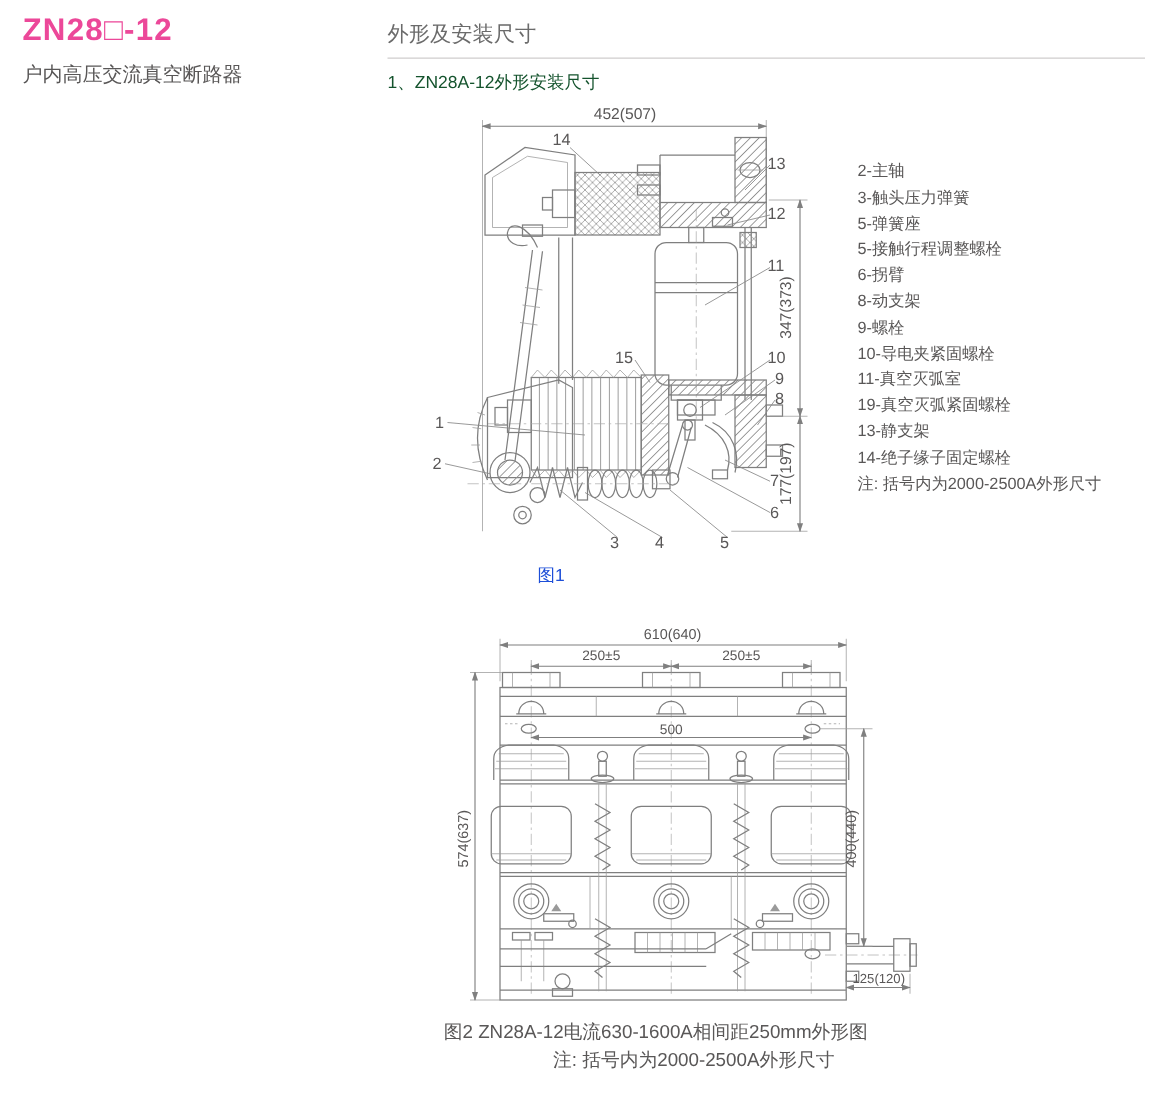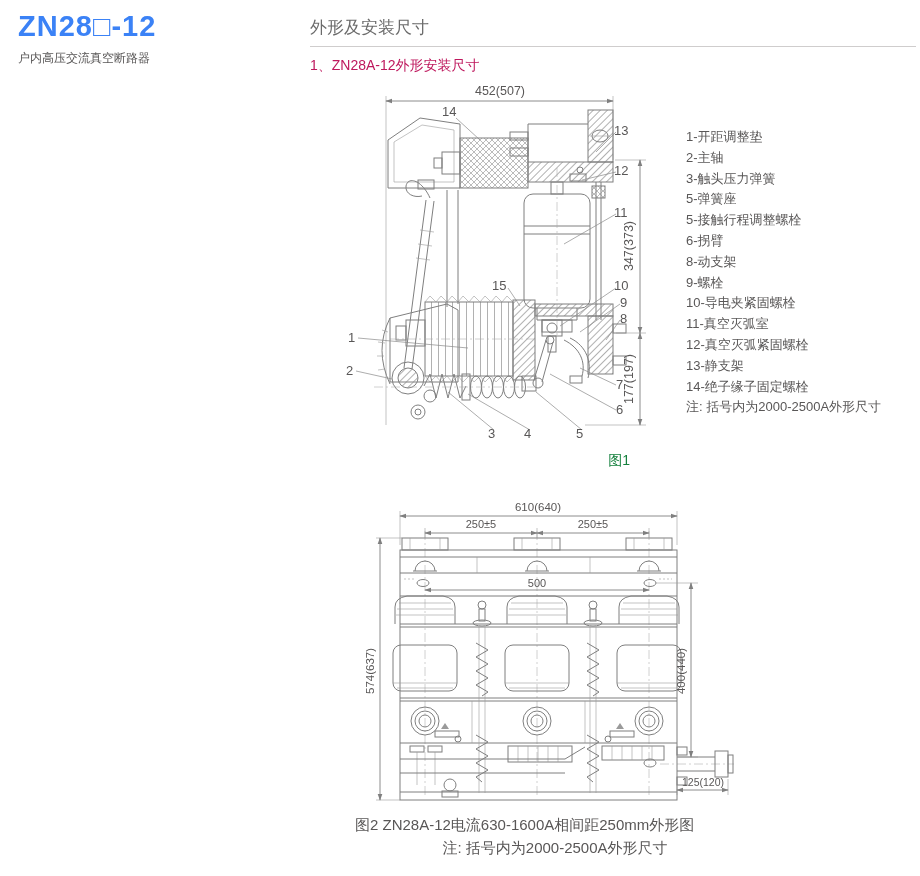--- a/index.html
+++ b/index.html
@@ -2,28 +2,28 @@
 <html><head>
 <meta charset="utf-8">
 <style>
   html,body{margin:0;padding:0;background:#ffffff;}
   #page{
     position:relative;width:920px;height:876px;background:#ffffff;overflow:hidden;
     font-family:"Liberation Sans","DejaVu Sans",sans-serif;color:#595757;
   }
   .abs{position:absolute;}
   .title{
-    left:18px;top:10px;font-size:29px;font-weight:bold;color:#3b82f6;letter-spacing:1px;
+    left:18px;top:10px;font-size:25px;font-weight:bold;color:#ec4899;letter-spacing:1px;
   }
-  .subtitle{left:18px;top:50px;font-size:12px;color:#595757;}
+  .subtitle{left:18px;top:50px;font-size:16px;color:#595757;}
   .section-heading{left:310px;top:16px;font-size:17px;color:#6b6b6b;}
   .section-rule{left:310px;top:46px;width:606px;height:0;border-top:1px solid #cfcdcd;}
-  .sub-heading{left:310px;top:57px;font-size:14px;color:#be185d;}
+  .sub-heading{left:310px;top:57px;font-size:14px;color:#14532d;}
   .parts-list{left:686px;top:127px;font-size:13px;line-height:20.8px;color:#595757;}
-  .fig1-caption{left:430px;top:452px;width:200px;text-align:right;font-size:14px;color:#15803d;}
+  .fig1-caption{left:430px;top:452px;width:200px;text-align:left;font-size:14px;color:#1d4ed8;}
   .fig2-caption{left:355px;top:816px;width:400px;text-align:left;font-size:15px;color:#595757;}
   .fig2-caption-note{left:355px;top:839px;width:400px;text-align:center;font-size:15px;color:#595757;}
   svg text{fill:#595757;font-family:"Liberation Sans","DejaVu Sans",sans-serif;}
   svg .ln{stroke:#7f7f7f;fill:none;stroke-width:1;}
   svg .thin{stroke:#9a9a9a;fill:none;stroke-width:0.6;}
   svg .dim{stroke:#7f7f7f;fill:none;stroke-width:0.9;}
   svg .cl{stroke:#a8a8a8;fill:none;stroke-width:0.55;stroke-dasharray:9 3 2 3;}
   svg .leader{stroke:#8a8a8a;fill:none;stroke-width:0.7;}
 </style>
 </head>
@@ -195,31 +195,30 @@
       <text x="284" y="95">12</text>
       <text x="284" y="55">13</text>
       <text x="112" y="36">14</text>
       <text x="162" y="210">15</text>
     </g>
   </svg>
 
   <div class="abs fig1-caption">图1</div>
 
   <div class="abs parts-list">
-    <div>1-开距调整垫</div>
     <div>2-主轴</div>
     <div>3-触头压力弹簧</div>
     <div>5-弹簧座</div>
     <div>5-接触行程调整螺栓</div>
     <div>6-拐臂</div>
     <div>8-动支架</div>
     <div>9-螺栓</div>
     <div>10-导电夹紧固螺栓</div>
     <div>11-真空灭弧室</div>
-    <div>12-真空灭弧紧固螺栓</div>
+    <div>19-真空灭弧紧固螺栓</div>
     <div>13-静支架</div>
     <div>14-绝子缘子固定螺栓</div>
     <div>注: 括号内为2000-2500A外形尺寸</div>
   </div>
 
   <svg class="abs" style="left:360px;top:495px;" width="400" height="320" viewBox="0 0 400 320">
 
     <g>
       <path class="cl" d="M65,36 V302 M177,36 V302 M289,36 V302"></path>
       <path class="cl" d="M300,269 H374"></path>

